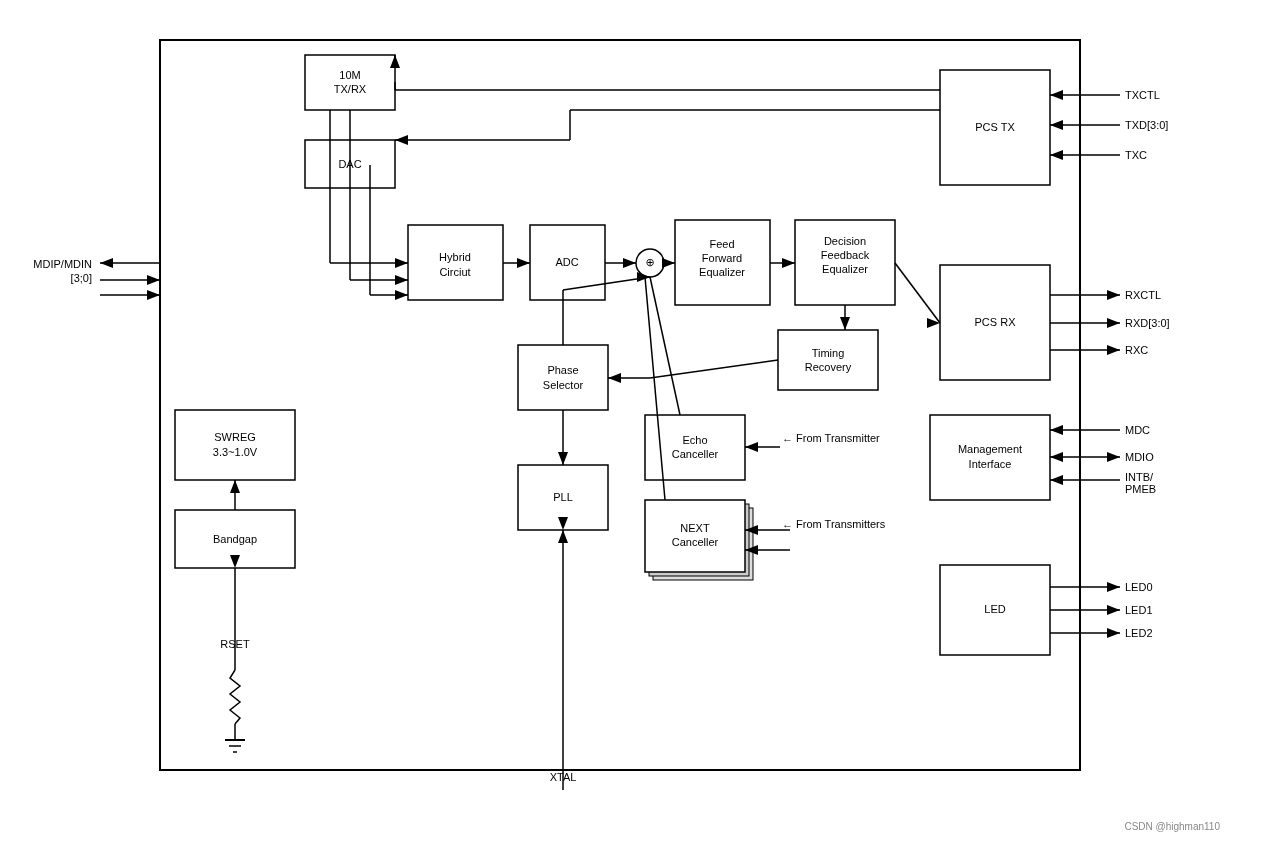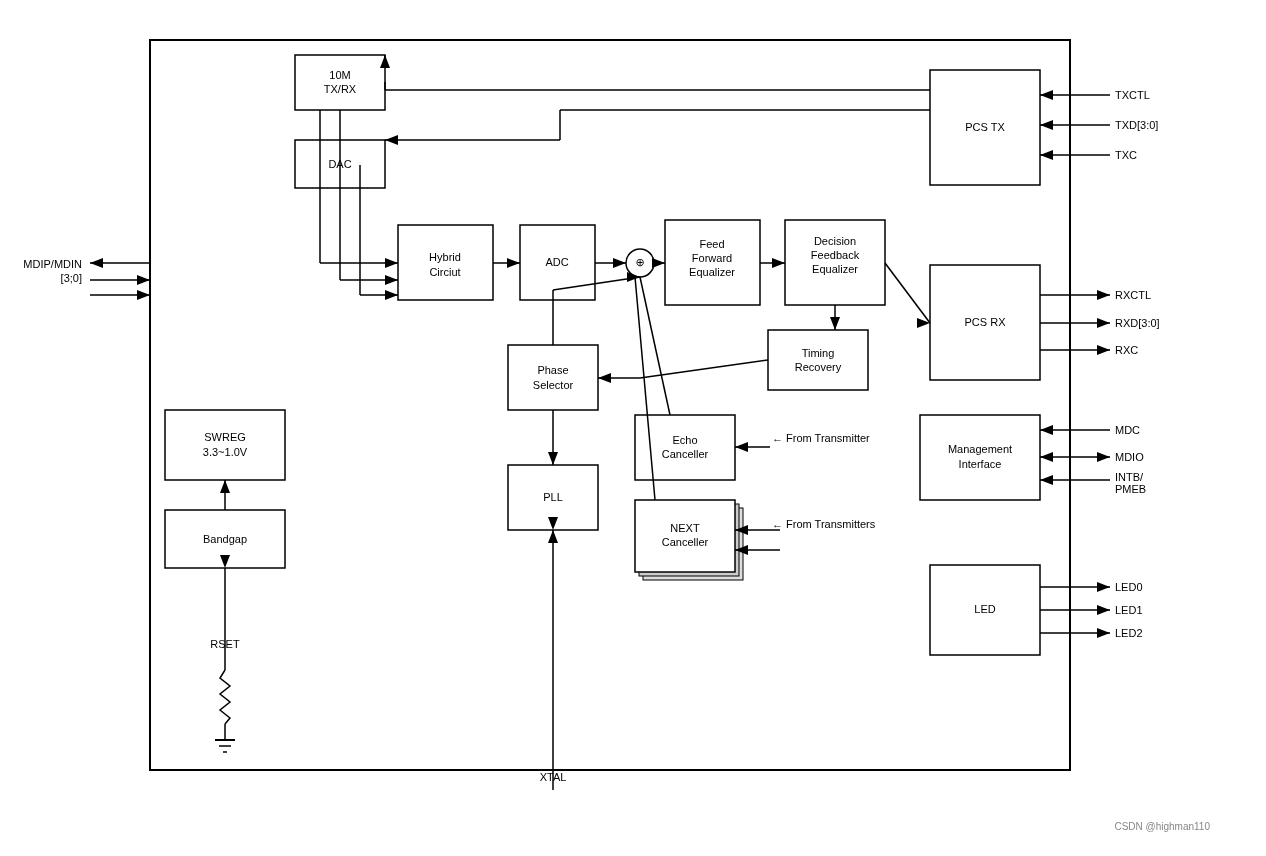--- a/index.html
+++ b/index.html
@@ -8,21 +8,21 @@
       font-family: Arial, sans-serif;
       font-size: 12px;
       width: 1266px;
       height: 856px;
       overflow: hidden;
       position: relative;
     }
     #diagram-container {
       position: absolute;
       top: 10px;
-      left: 10px;
+      left: 20px;
       width: 1246px;
       height: 830px;
     }
     svg {
       width: 100%;
       height: 100%;
     }
     .block-text {
       font-family: Arial, sans-serif;
       font-size: 11px;

